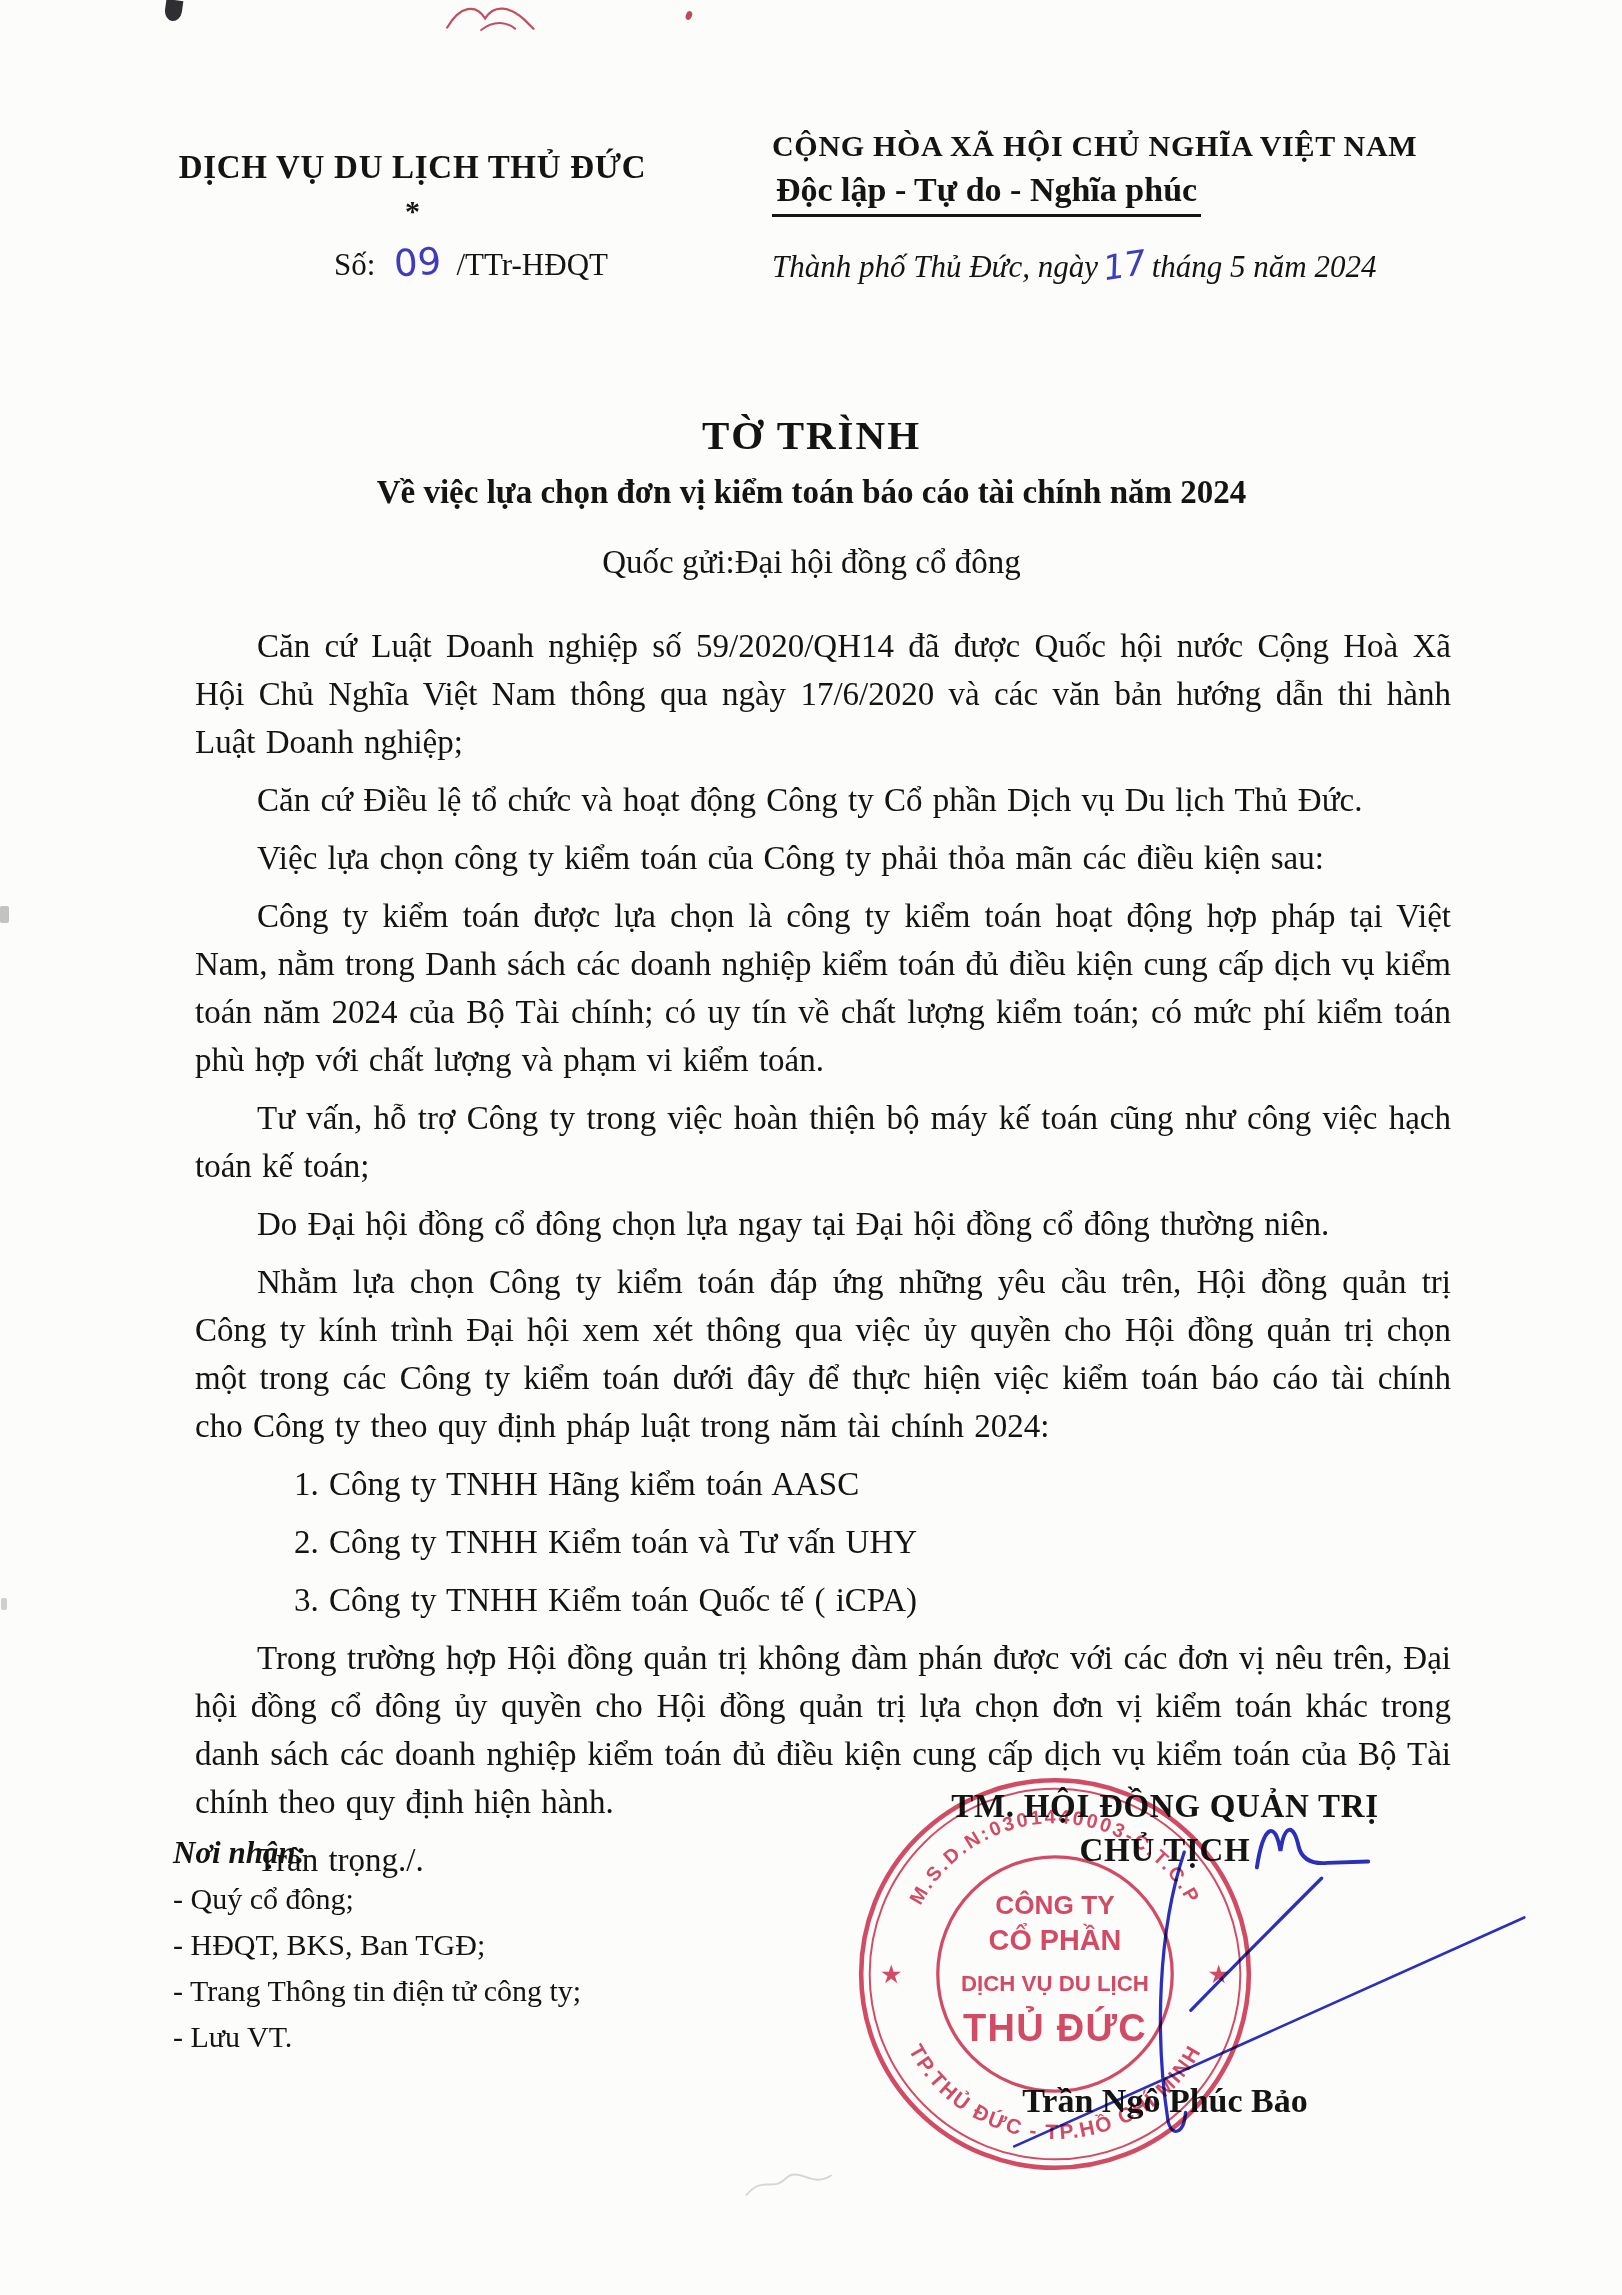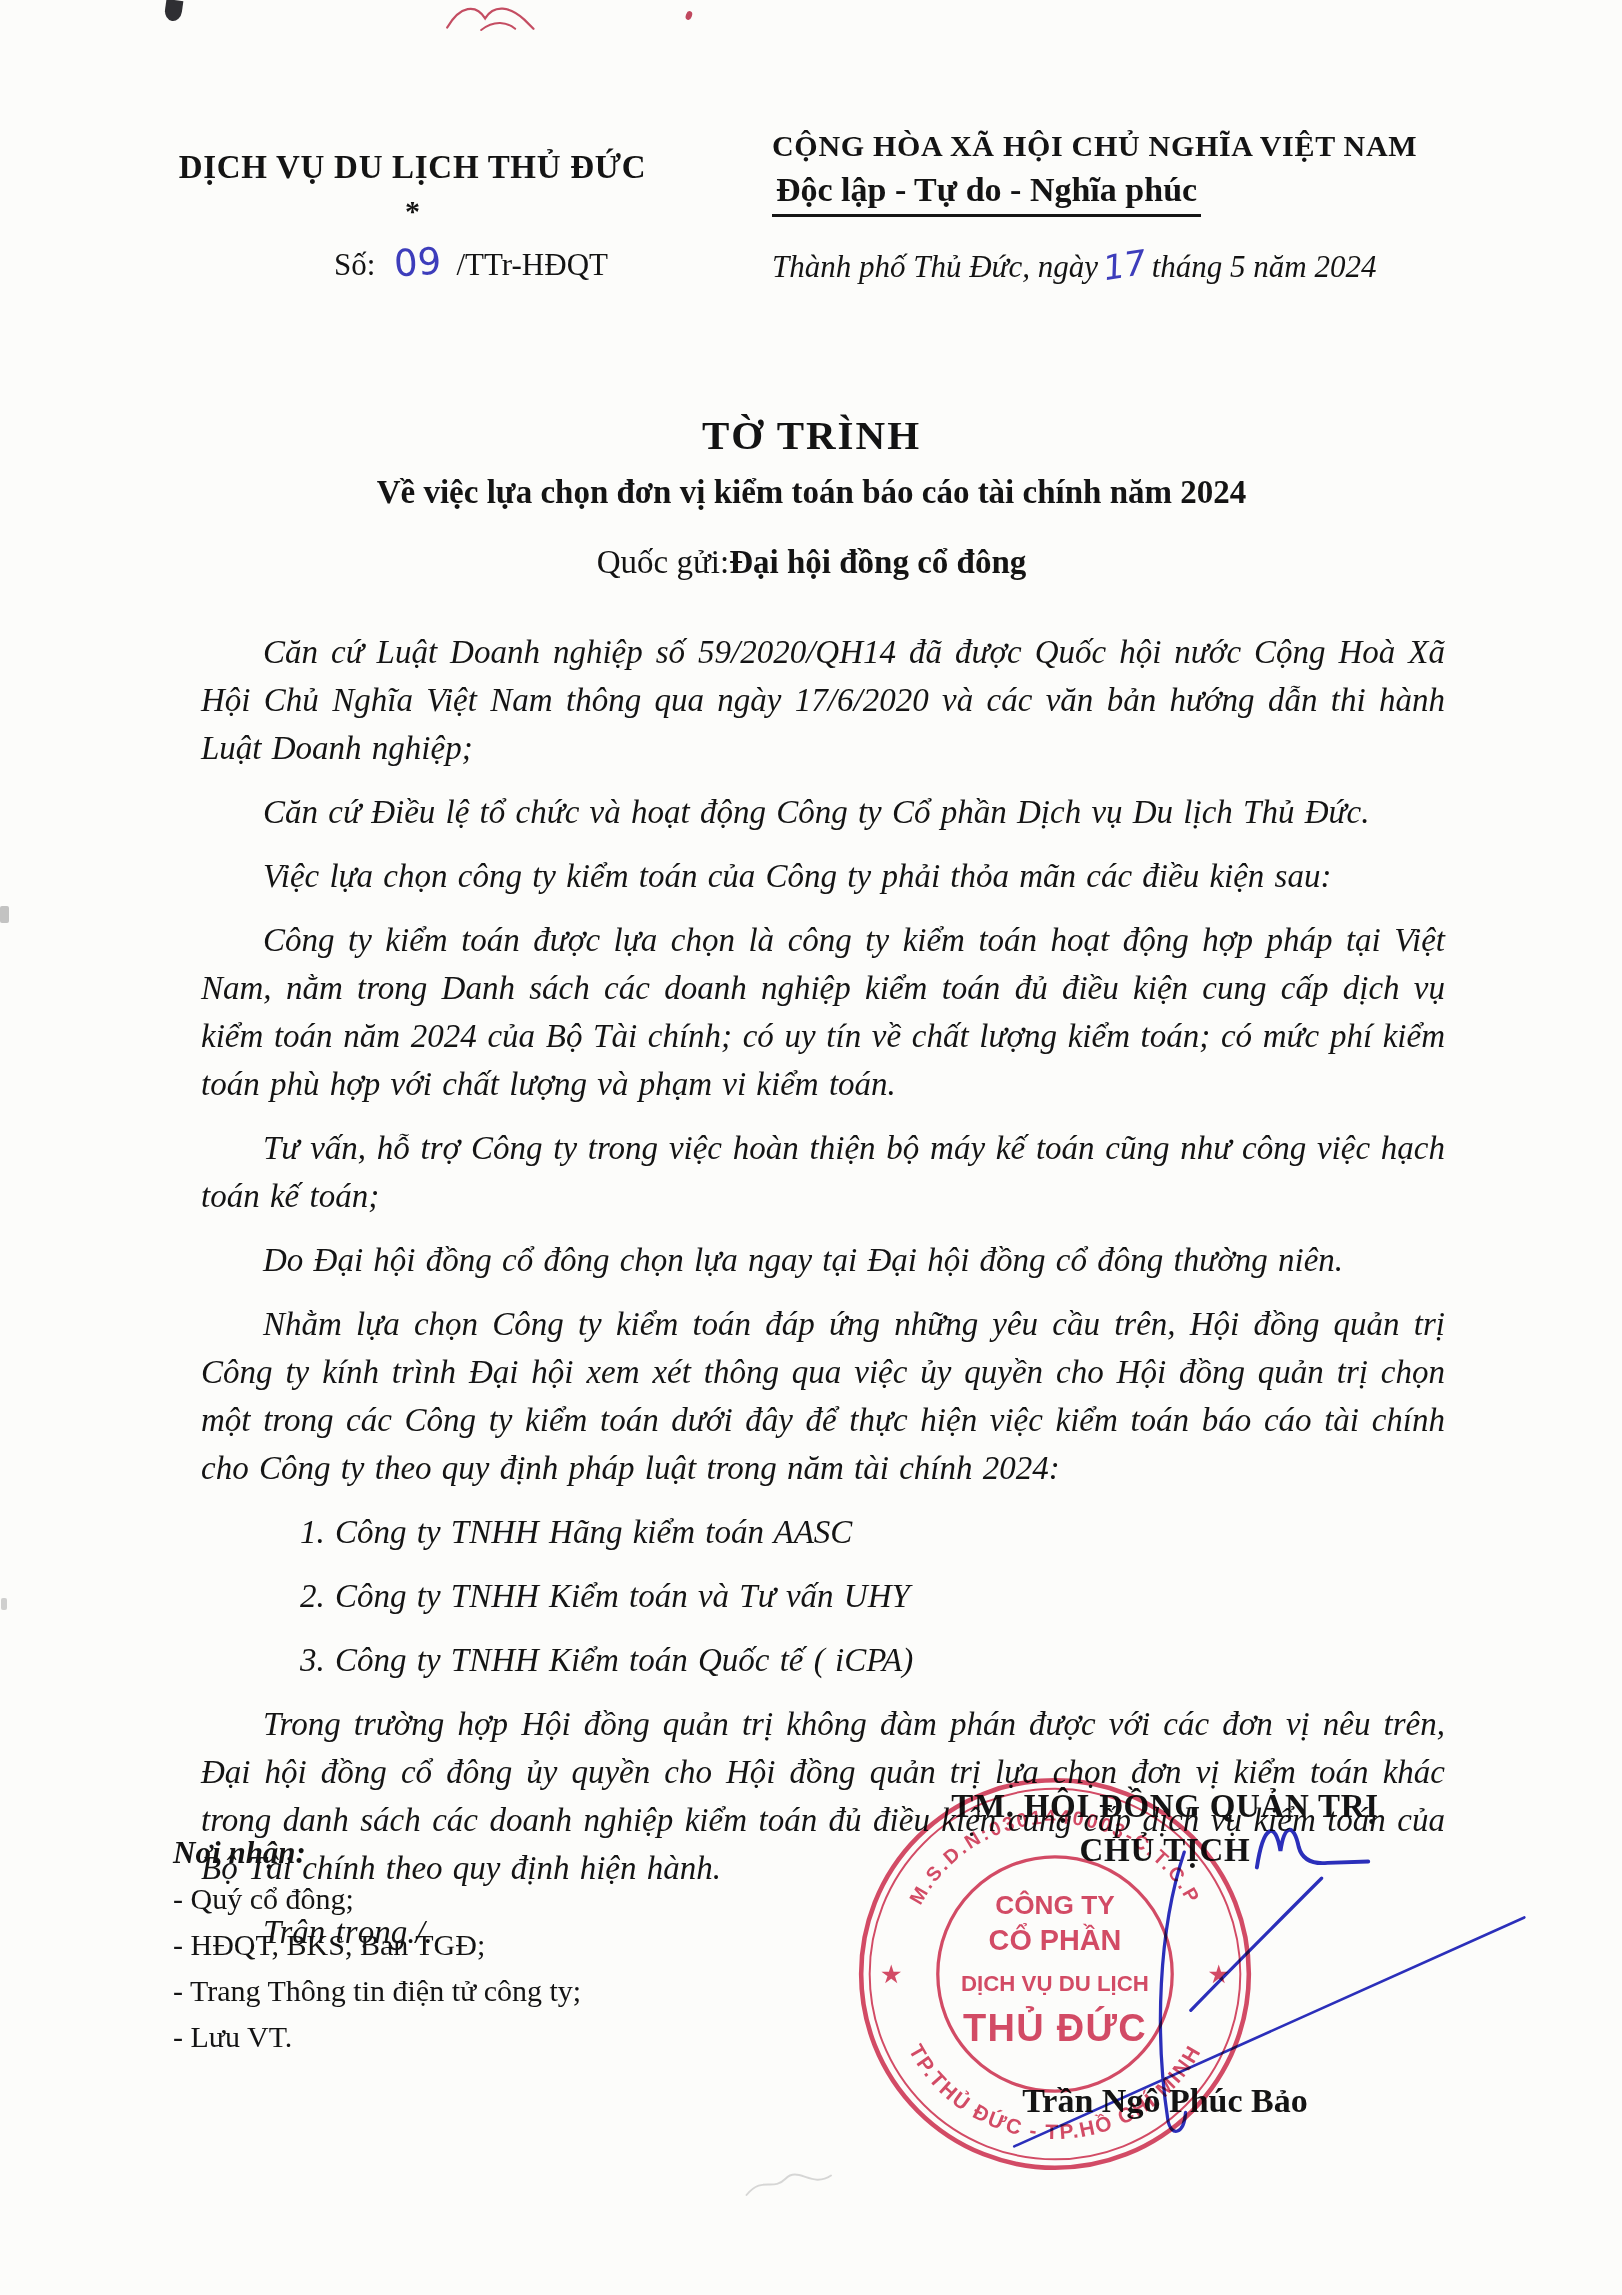--- a/index.html
+++ b/index.html
@@ -18,24 +18,24 @@
   .hand09{font-size:37px;display:inline-block;transform:rotate(-4deg);margin:0 15.7px 0 18.3px;font-weight:500;}
   .hdr-right{position:absolute;left:772px;top:129px;width:785px;text-align:left;}
   .nat1{font-size:30px;font-weight:bold;letter-spacing:0.7px;}
   .nat2{display:inline-block;font-size:34px;font-weight:bold;margin-top:7.9px;padding:0 3.9px 5.2px 3.9px;border-bottom:3.3px solid #151515;}
   .date-line{margin-top:27.5px;font-style:italic;font-size:31px;white-space:nowrap;}
   .hand17{font-size:34px;display:inline-block;transform:rotate(-9deg);margin:0 5.2px;font-weight:500;}
   
   .title{position:absolute;left:0;top:411px;width:1623px;text-align:center;font-size:41px;font-weight:bold;letter-spacing:2px;}
   .subtitle{position:absolute;left:0;top:474px;width:1623px;text-align:center;font-size:33px;font-weight:bold;}
   .salutation{position:absolute;left:0;top:544px;width:1623px;text-align:center;font-size:33px;}
-  .salutation .sal-target{font-weight:bold;margin-left:0;}
+  .salutation .sal-target{font-weight:normal;margin-left:0;}
   
   .body-flow{position:absolute;left:185px;top:612px;width:1276px;font-size:33px;line-height:48px;word-spacing:2px;}
-  .body-flow p{margin:16px;font-style:italic;}
+  .body-flow p{margin:10px;}
   .para{text-align:justify;text-indent:62px;}
   .firm{padding-left:99px;}
   
   .recipients{position:absolute;left:173px;top:1830px;font-size:30px;line-height:46px;}
   .recip-label{font-weight:bold;font-style:italic;font-size:31px;}
   .sig-block{position:absolute;left:818px;top:1788px;width:694px;text-align:center;}
   .sig-line1{font-size:33px;font-weight:bold;letter-spacing:0.7px;}
   .sig-line2{font-size:33px;font-weight:bold;margin-top:6.5px;letter-spacing:0.7px;}
   .signer{position:absolute;left:818px;top:2082px;width:694px;text-align:center;font-size:34px;font-weight:bold;}
   .seal-svg{position:absolute;left:852px;top:1771px;width:406px;height:406px;mix-blend-mode:multiply;opacity:.92;}

